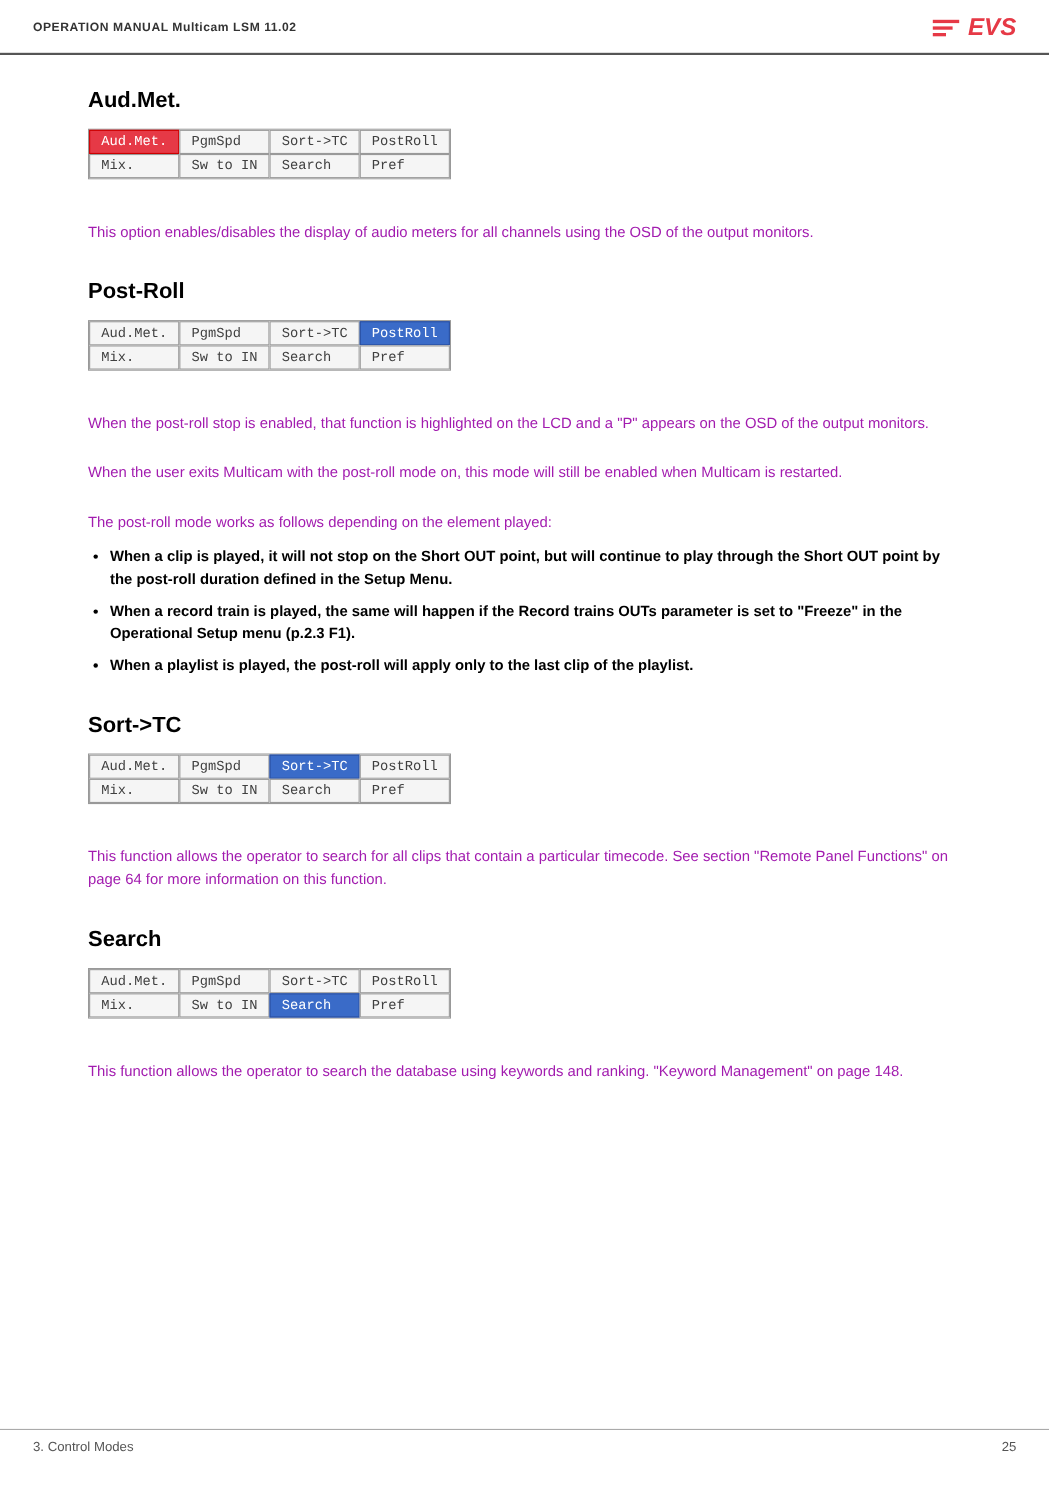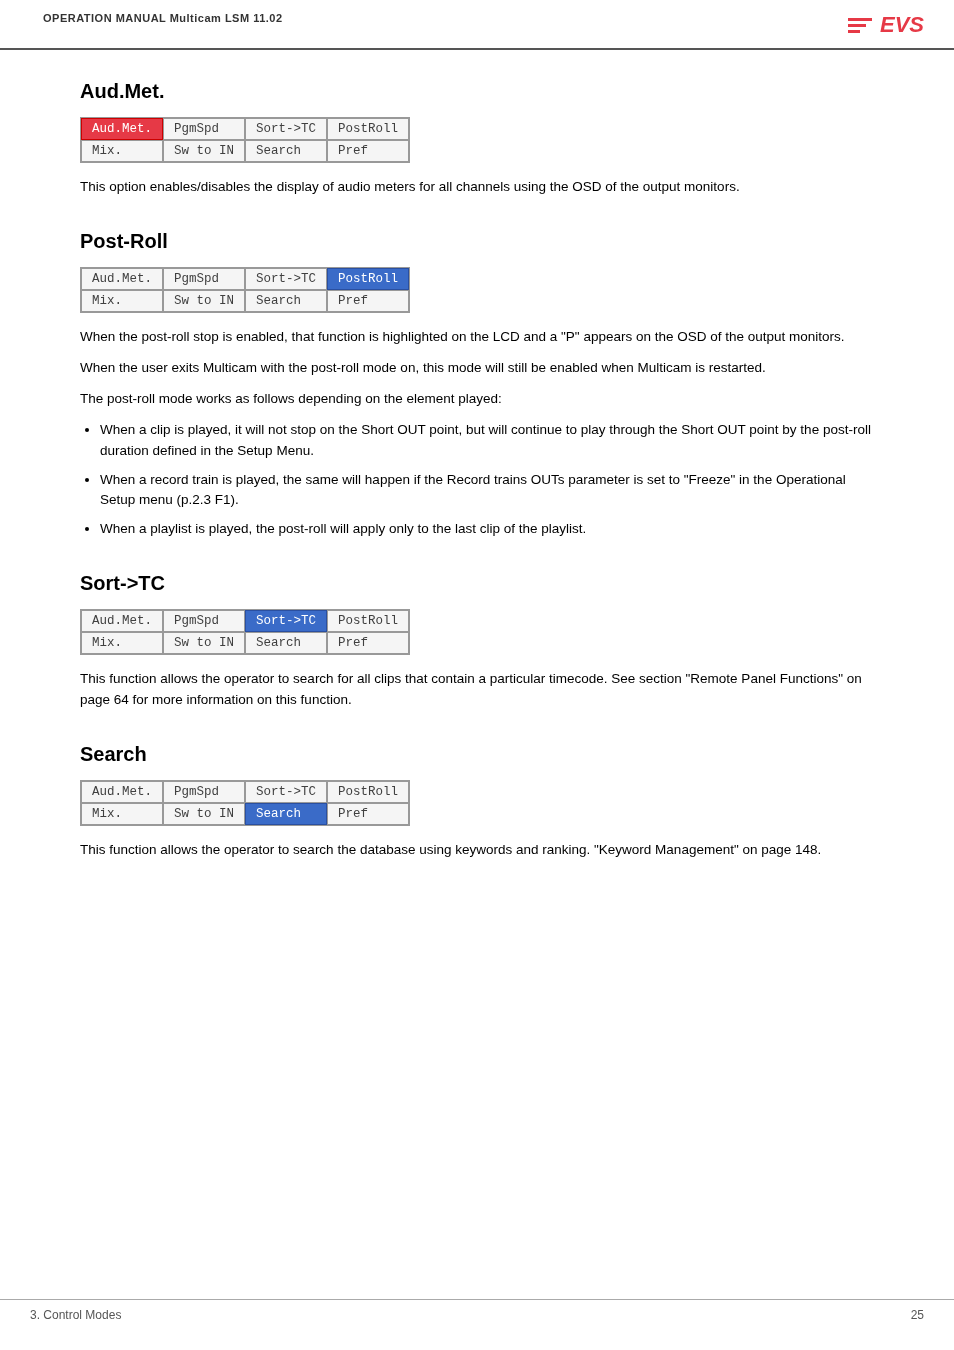--- a/index.html
+++ b/index.html
@@ -10,22 +10,22 @@
       color: #000;
       width: 954px;
       min-height: 1350px;
       position: relative;
     }
 
     
     .header {
       display: flex;
       justify-content: space-between;
-      align-items: flex-start;
-      padding: 12px 30px 10px 43px;
+      align-items: center;
+      padding: 12px 30px 10px 30px;
       border-bottom: 2px solid #555;
       margin-bottom: 0;
     }
     .header-title {
       font-size: 11px;
       font-weight: bold;
       letter-spacing: 0.5px;
       color: #333;
     }
     .evs-logo {
@@ -94,24 +94,26 @@
       background: #3a6bc8;
       color: #fff;
       border-color: #2a4fa0;
     }
 
     
     .para {
       font-size: 13.5px;
       line-height: 1.55;
       margin-bottom: 10px;
-      color: #000000;
+      color: #a21caf;
+      margin-top: 24px;
     }
     .bullet-list {
       margin: 8px 0 8px 20px;
+      font-weight: bold;
     }
     .bullet-list li {
       font-size: 13.5px;
       line-height: 1.55;
       margin-bottom: 8px;
       list-style-type: disc;
     }
 
     
     .footer {

